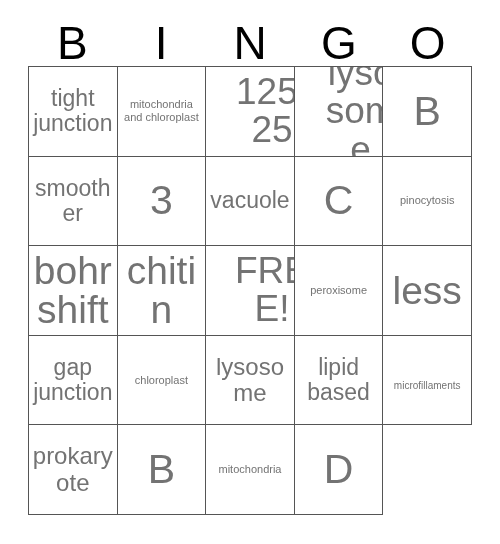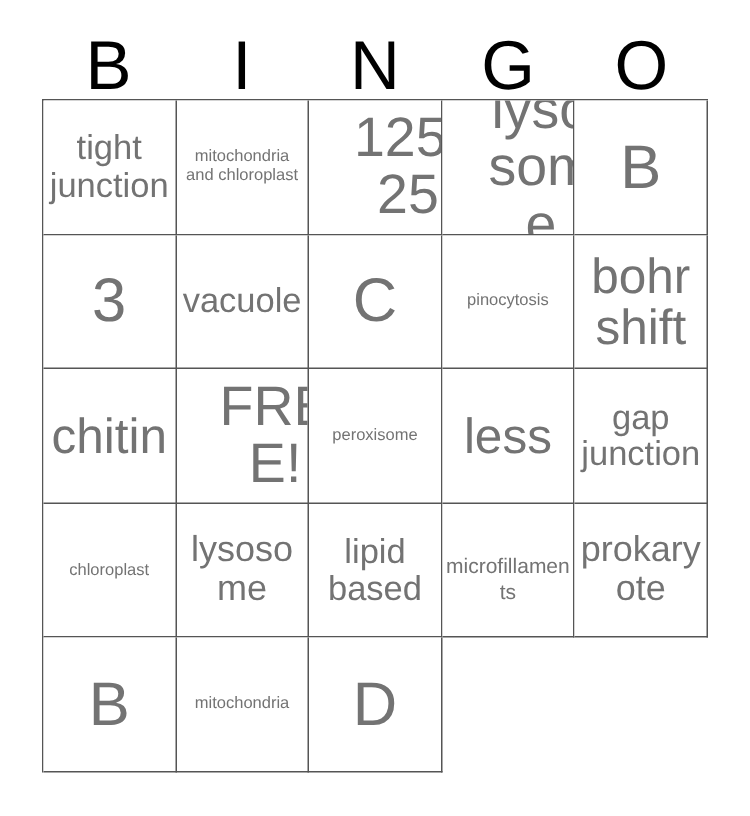--- a/index.html
+++ b/index.html
@@ -80,26 +80,26 @@
     width: 100%;
     line-height: 1.06;
     color: #737373;
     word-wrap: break-word;
     overflow-wrap: break-word;
     hyphens: none;
   }
 
   
   .sz-xxl .cell-text { font-size: 41px; line-height: 1.0; }
-  .sz-xl  .cell-text { font-size: 33px; line-height: 1.02; }
+  .sz-xl  .cell-text { font-size: 39px; line-height: 1.02; }
   .sz-lg  .cell-text { font-size: 37px; line-height: 1.04; margin-left: 44px; }
   .sz-md  .cell-text { font-size: 23px; line-height: 1.08; }
   .sz-sm  .cell-text { font-size: 24px; line-height: 1.1; }
   .sz-xs  .cell-text { font-size: 11px; line-height: 1.2; }
-  .sz-xxs .cell-text { font-size: 14px; line-height: 1.22; margin-top: 12px; }
+  .sz-xxs .cell-text { font-size: 10px; line-height: 1.22; margin-top: 12px; }
 </style>
 </head>
 <body>
 
 <div class="card">
 
   <div class="header">
     <div class="header-letter">B</div>
     <div class="header-letter">I</div>
     <div class="header-letter">N</div>
@@ -115,20 +115,23 @@
         <span class="cell-text">mitochondria and chloroplast</span>
       </div>
       <div class="cell sz-lg">
         <span class="cell-text">125:25</span>
       </div>
       <div class="cell sz-lg">
         <span class="cell-text">lysosome</span>
       </div>
       <div class="cell sz-xxl">
         <span class="cell-text">B</span>
+      </div>
+      <div class="cell sz-md">
+        <span class="cell-text">smoother</span>
       </div>
       <div class="cell sz-xxl">
         <span class="cell-text">3</span>
       </div>
       <div class="cell sz-md">
         <span class="cell-text">vacuole</span>
       </div>
       <div class="cell sz-xxl">
         <span class="cell-text">C</span>
       </div>

